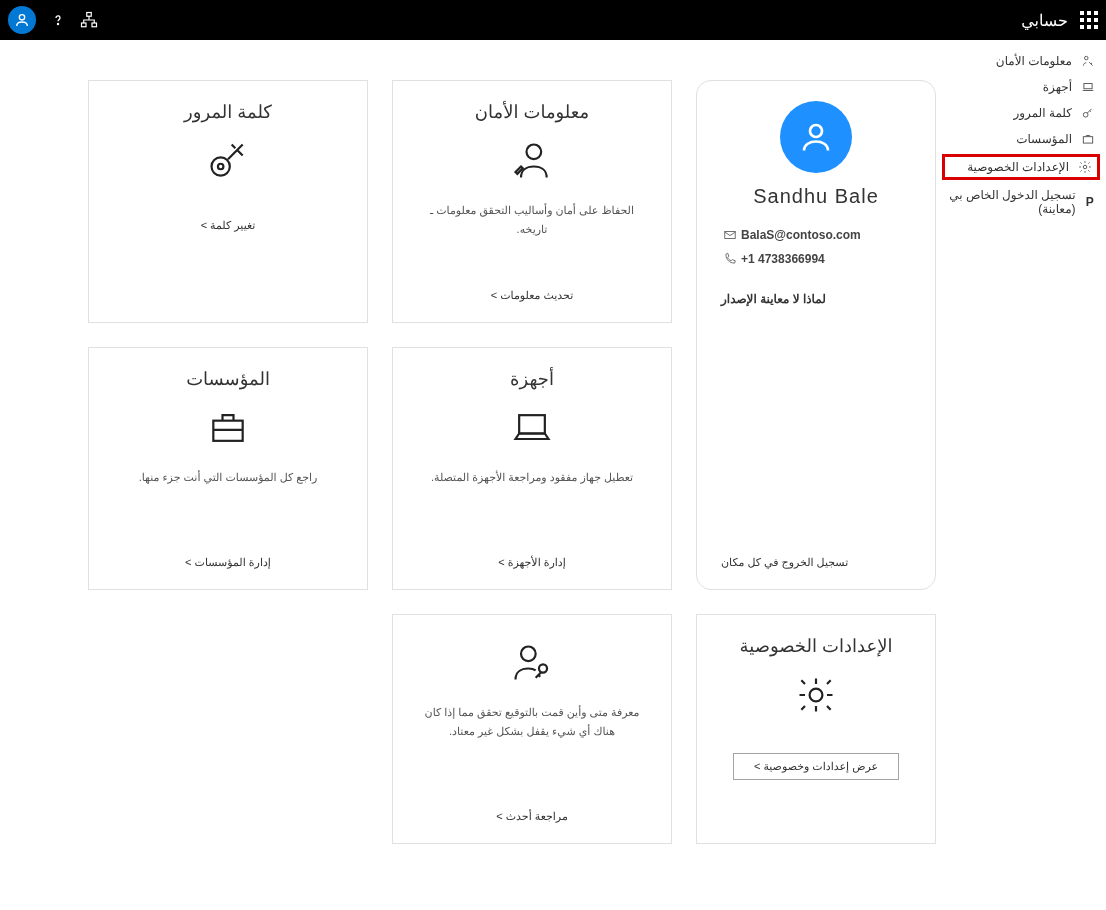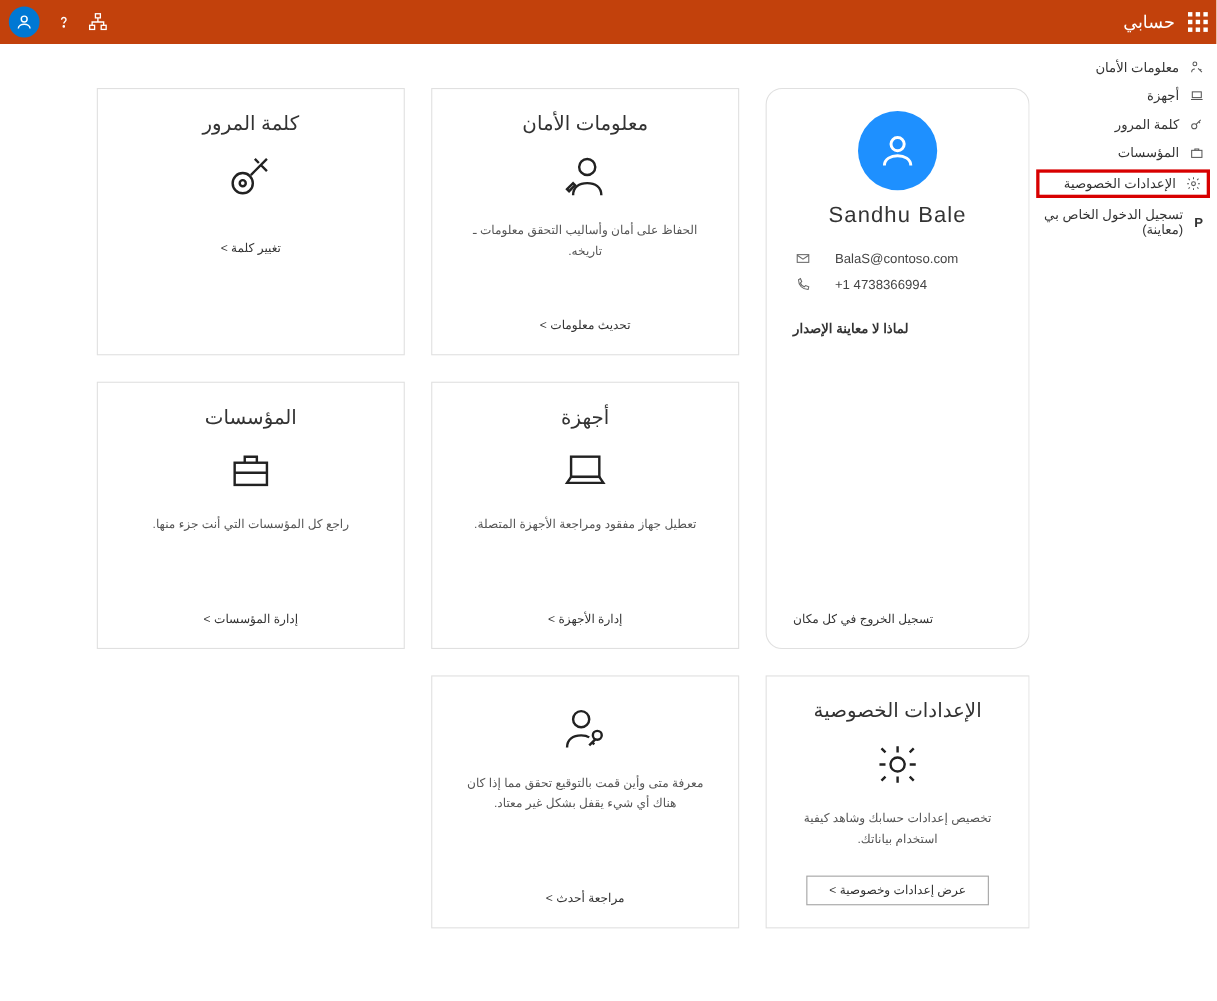--- a/index.html
+++ b/index.html
@@ -3,21 +3,21 @@
 <meta charset="utf-8">
 <style>
 * { box-sizing: border-box; margin: 0; padding: 0; }
 body {
   font-family: "Segoe UI", Tahoma, sans-serif;
   background: #ffffff;
   color: #333;
   font-size: 13px;
 }
 .topbar {
-  background: #c2410c;
+  background: #000000;
   color: #fff;
   height: 40px;
   display: flex;
   align-items: center;
   justify-content: space-between;
   padding: 0 8px;
 }
 .topbar-right { display: flex; align-items: center; gap: 12px; }
 .topbar-left { display: flex; align-items: center; gap: 14px; }
 .waffle-icon {
@@ -98,21 +98,21 @@
 .card-desc { font-size: 11px; color: #555; line-height: 1.7; margin-bottom: auto; padding: 0 6px; }
 .card-link { font-size: 11px; color: #333; margin-top: 18px; cursor:pointer; }
 .card-link.red-box { border: 1px solid #a3a3a3; padding: 6px 20px; }
 .profile-avatar {
   width: 72px; height: 72px; border-radius: 50%;
   background: #1e90ff;
   display:flex; align-items:center; justify-content:center;
   margin-bottom: 12px;
 }
 .profile-name { font-size: 20px; font-weight: 300; margin-bottom: 20px; letter-spacing: 1px;}
-.info-row { display:flex; align-items:flex-start; gap:22px; font-size:12px; color:#444; margin-bottom:10px; width:100%; justify-content:flex-end; padding: 0 4px;}
+.info-row { display:flex; align-items:flex-start; gap:4px; font-size:12px; color:#444; margin-bottom:10px; width:100%; justify-content:flex-end; padding: 0 4px; font-weight: bold;}
 .info-row .ii { width:16px; }
 .why-link { font-size: 12px; color:#333; font-weight:600; margin-top: 16px; align-self: flex-end; padding: 0 4px;}
 .signout-link { font-size: 11px; color:#333; margin-top:auto; align-self:flex-end; padding: 0 4px; cursor:pointer;}
 svg { display:block; }
 </style>
 </head>
 <body>
 
 <div class="topbar">
   <div class="topbar-right">
@@ -287,21 +287,20 @@
       </div>
 
       <div class="card">
         <div class="card-title">الإعدادات الخصوصية</div>
         <div class="card-icon">
           <svg width="50" height="44" viewBox="0 0 24 24" fill="none" stroke="#222" stroke-width="1.2">
               <circle cx="12" cy="12" r="3.5"></circle>
               <path d="M12 3v3M12 18v3M4 4l2 2M18 18l2 2M3 12h3M18 12h3M4 20l2-2M18 6l2-2"></path>
             </svg>
         </div>
-        <div class="card-desc">تخصيص إعدادات حسابك وشاهد كيفية استخدام بياناتك.</div>
         <div class="card-link red-box">عرض إعدادات وخصوصية &gt;</div>
       </div>
 
       <div class="card">
         <div class="card-icon">
           <svg width="54" height="44" viewBox="0 0 24 24" fill="none" stroke="#222" stroke-width="1.2">
               <circle cx="10" cy="7" r="4"></circle>
               <path d="M3 21c0-4 3-6 7-6 1.5 0 3 .3 4 1"></path>
               <circle cx="18" cy="15" r="2.2"></circle>
               <path d="M17 17l-3 3m1.5-1.5l1 1"></path>

